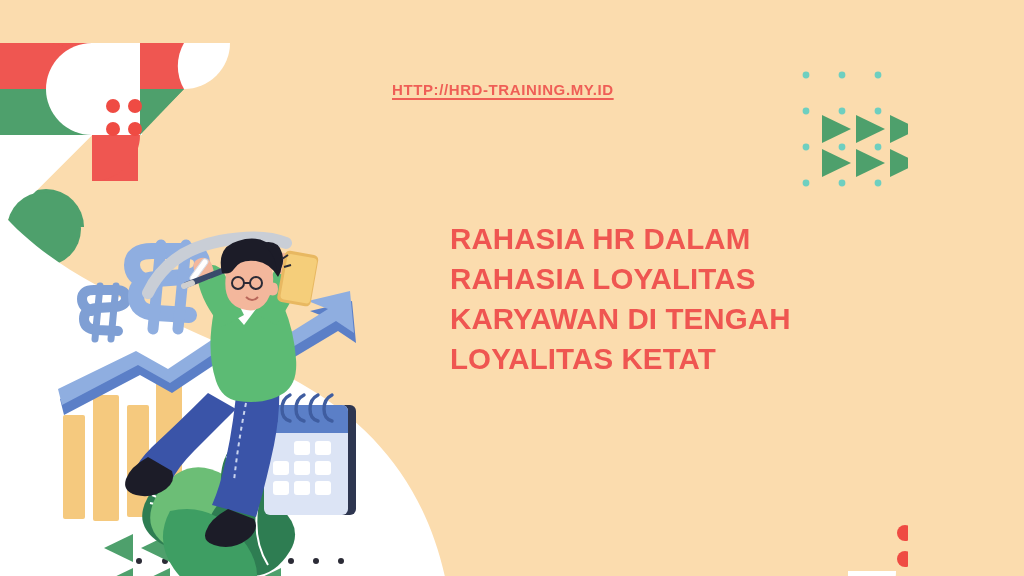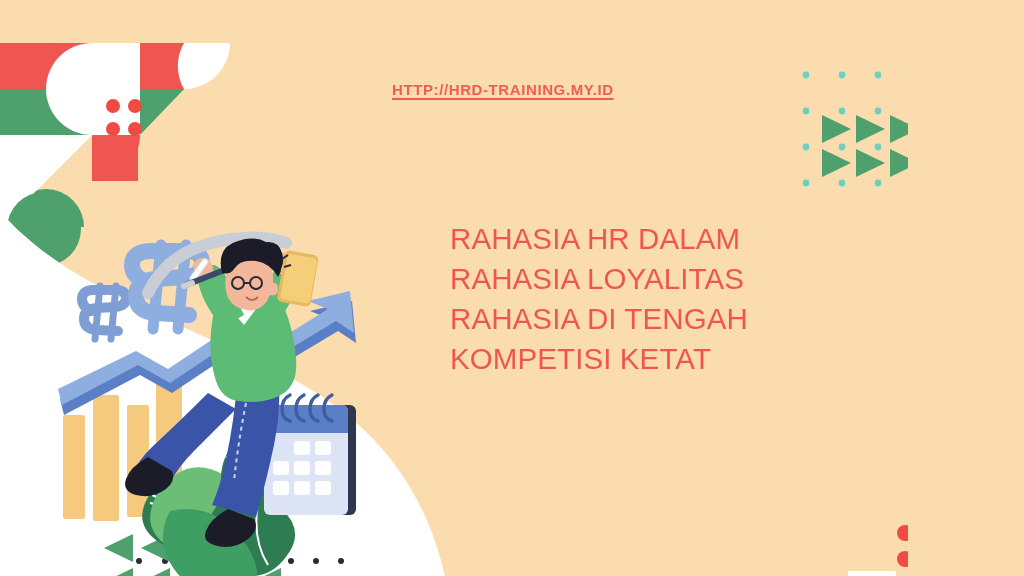--- a/index.html
+++ b/index.html
@@ -33,21 +33,21 @@
   #headline {
     position:absolute;
     left:450px; top:176px;
     width:470px;
     z-index:40;
   }
   #headline .hl-line {
     display:block;
     font-size:29.5px;
     line-height:40px;
-    font-weight:400;
+    font-weight:700;
     letter-spacing:0.1px;
     color:#EF5651;
     white-space:nowrap;
   }
 </style>
 </head>
 <body>
 
 <div id="stage">
 
@@ -404,17 +404,17 @@
         </g>
       </g>
     </g>
   </svg>
 
   <a id="url-link" href="#">HTTP://HRD-TRAINING.MY.ID</a>
 
   <div id="headline">
     <span class="hl-line">RAHASIA HR DALAM</span>
     <span class="hl-line">RAHASIA LOYALITAS</span>
-    <span class="hl-line">RAHASIA DI TENGAH</span>
-    <span class="hl-line">KOMPETISI KETAT</span>
+    <span class="hl-line">KARYAWAN DI TENGAH</span>
+    <span class="hl-line">LOYALITAS KETAT</span>
   </div>
 
 </div>
 
 </body></html>

